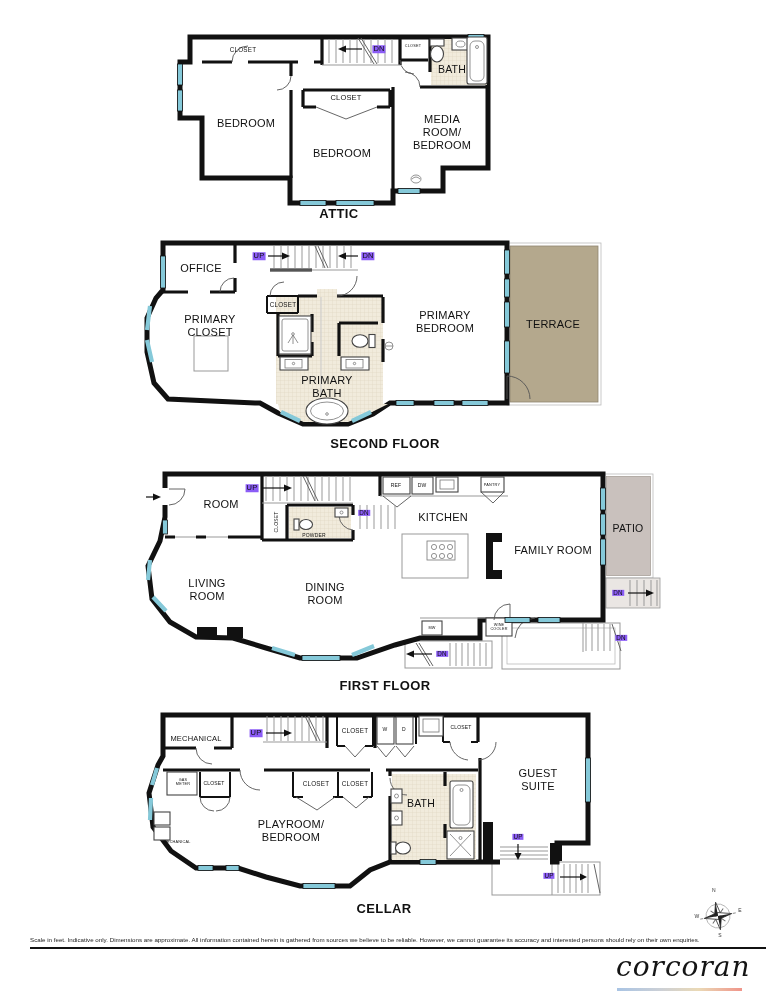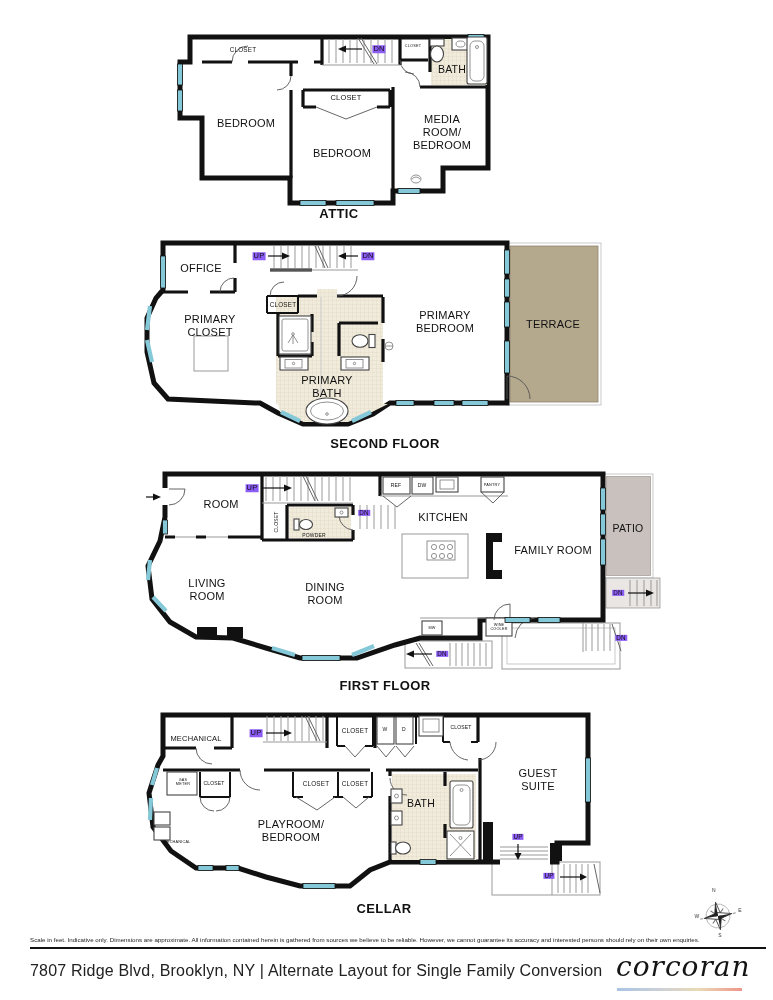--- a/index.html
+++ b/index.html
@@ -366,17 +366,16 @@
   <div class="lbl sm halo" style="left:549px;top:876px">UP</div>
   <div class="lbl t" style="left:384px;top:909px">CELLAR</div>
 
   <div class="lbl cx" style="left:714px;top:891px">N</div>
   <div class="lbl cx" style="left:740px;top:911px">E</div>
   <div class="lbl cx" style="left:697px;top:917px">W</div>
   <div class="lbl cx" style="left:720px;top:936px">S</div>
 
   <div class="disclaimer">Scale in feet. Indicative only. Dimensions are approximate. All information contained herein is gathered from sources we believe to be reliable. However, we cannot guarantee its accuracy and interested persons should rely on their own enquiries.</div>
   <div class="rule"></div>
-  <div class="address">7807 Ridge Blvd, Brooklyn, NY | Alternate Layout for Single Family Conversion</div>
   <div class="brand">corcoran</div>
   <div class="brand-bar"></div>
 
 </div>
 
 </body></html>

